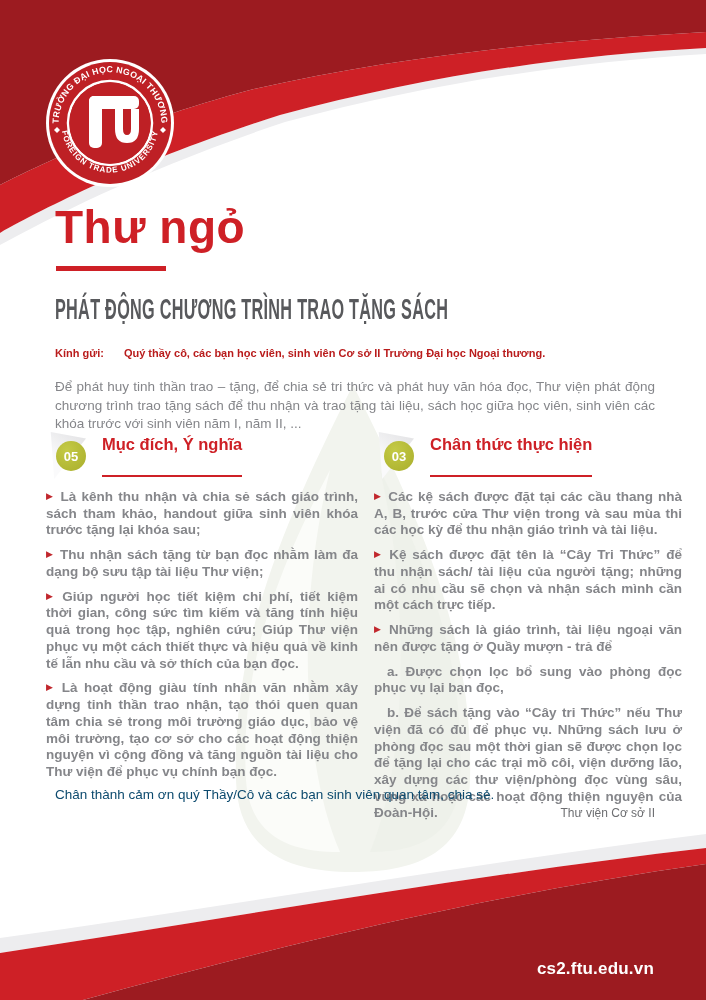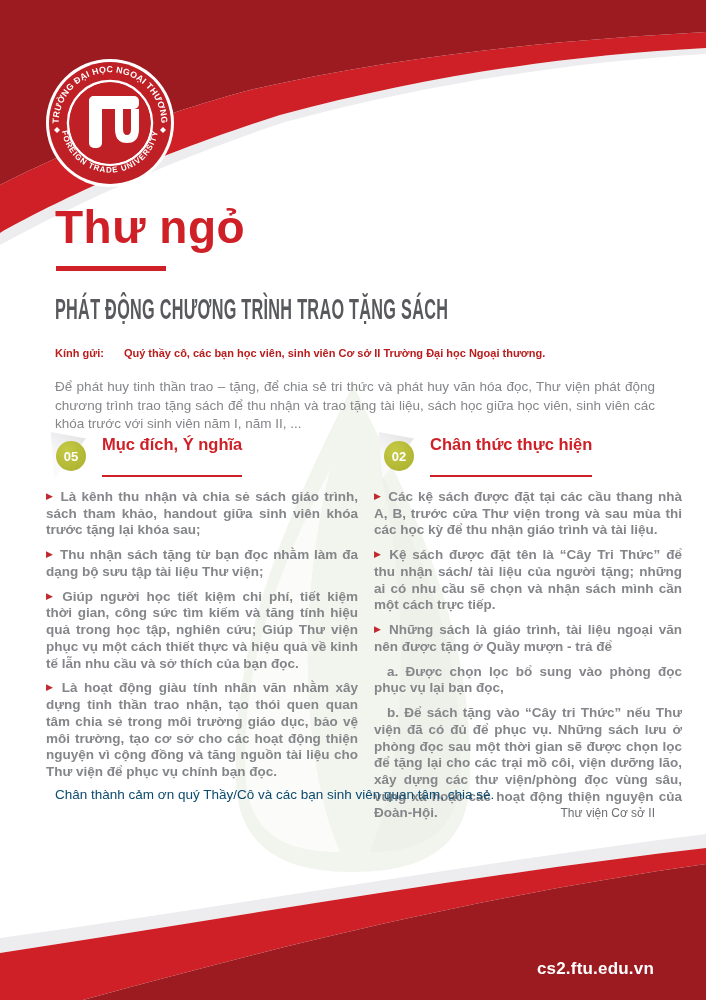--- a/index.html
+++ b/index.html
@@ -154,21 +154,21 @@
       <p><span class="tri">▶</span><span>Là kênh thu nhận và chia sẻ sách giáo trình, sách tham khảo, handout giữa sinh viên khóa trước tặng lại khóa sau;</span></p>
       <p><span class="tri">▶</span><span>Thu nhận sách tặng từ bạn đọc nhằm làm đa dạng bộ sưu tập tài liệu Thư viện;</span></p>
       <p><span class="tri">▶</span><span>Giúp người học tiết kiệm chi phí, tiết kiệm thời gian, công sức tìm kiếm và tăng tính hiệu quả trong học tập, nghiên cứu; Giúp Thư viện phục vụ một cách thiết thực và hiệu quả về kinh tế lẫn nhu cầu và sở thích của bạn đọc.</span></p>
       <p><span class="tri">▶</span><span>Là hoạt động giàu tính nhân văn nhằm xây dựng tinh thần trao nhận, tạo thói quen quan tâm chia sẻ trong môi trường giáo dục, bảo vệ môi trường, tạo cơ sở cho các hoạt động thiện nguyện vì cộng đồng và tăng nguồn tài liệu cho Thư viện để phục vụ chính bạn đọc.</span></p>
     </div>
 
     <div class="col col-right">
       <div class="col-head">
         <div class="badge-wrap">
           <div class="fold"></div>
-          <div class="badge">02</div>
+          <div class="badge">03</div>
         </div>
         <div class="col-title">Chân thức thực hiện</div>
       </div>
       <p><span class="tri">▶</span><span>Các kệ sách được đặt tại các cầu thang nhà A, B, trước cửa Thư viện trong và sau mùa thi các học kỳ để thu nhận giáo trình và tài liệu.</span></p>
       <p><span class="tri">▶</span><span>Kệ sách được đặt tên là “Cây Tri Thức” để thu nhận sách/ tài liệu của người tặng; những ai có nhu cầu sẽ chọn và nhận sách mình cần một cách trực tiếp.</span></p>
       <p><span class="tri">▶</span><span>Những sách là giáo trình, tài liệu ngoại văn nên được tặng ở Quầy mượn - trả để</span></p>
       <p class="sub">a. Được chọn lọc bổ sung vào phòng đọc phục vụ lại bạn đọc,</p>
       <p class="sub">b. Để sách tặng vào “Cây tri Thức” nếu Thư viện đã có đủ để phục vụ. Những sách lưu ở phòng đọc sau một thời gian sẽ được chọn lọc để tặng lại cho các trại mồ côi, viện dưỡng lão, xây dựng các thư viện/phòng đọc vùng sâu, vùng xa hoặc các hoạt động thiện nguyện của Đoàn-Hội.</p>
     </div>
 

